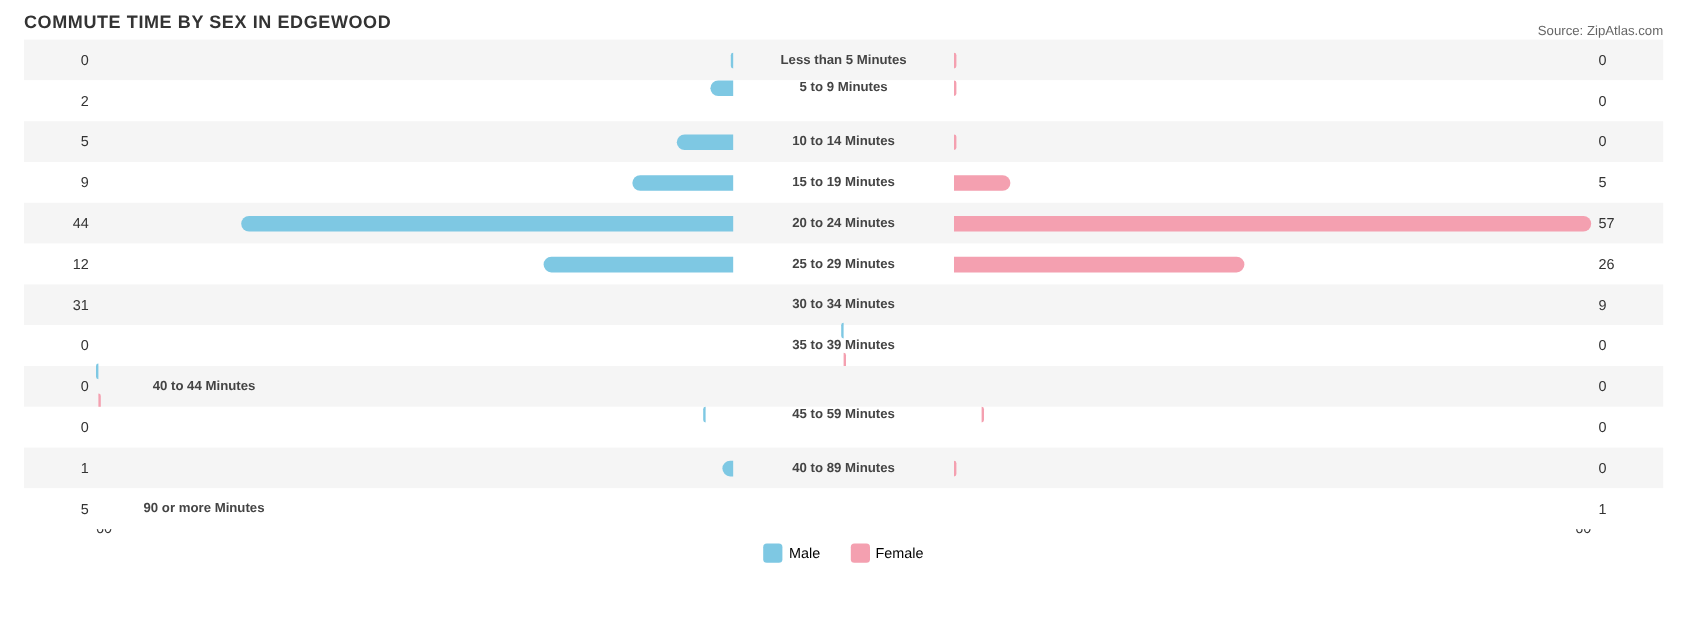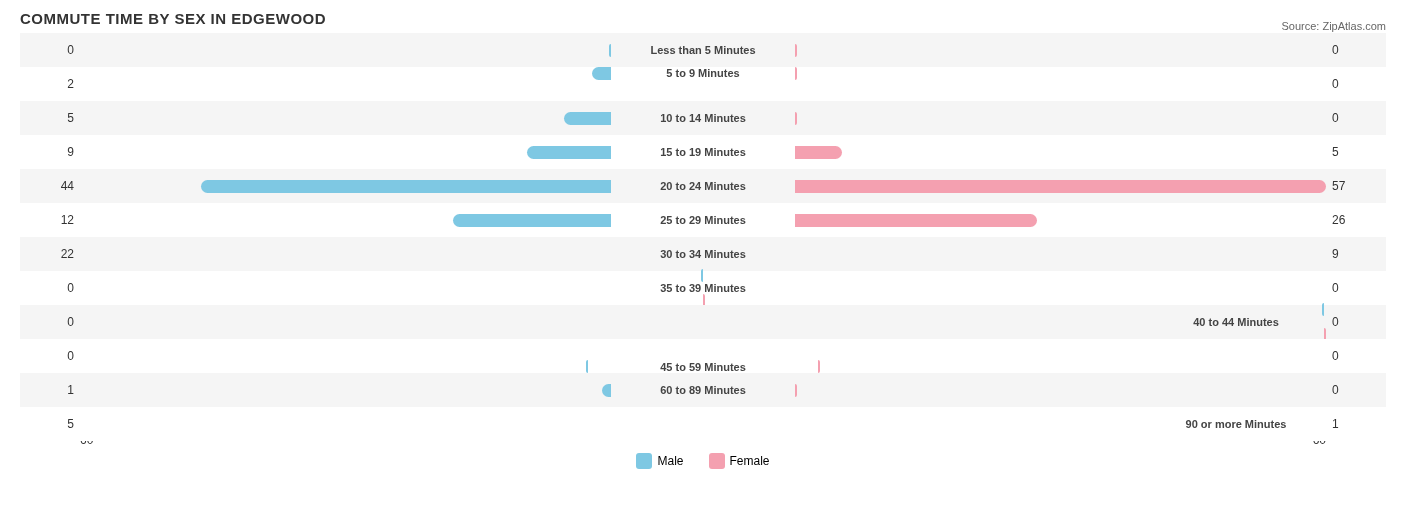--- a/index.html
+++ b/index.html
@@ -214,21 +214,21 @@
             <div class="bar-male" style="width: 29.8246%;"></div>
           </div>
           <div class="label-center">25 to 29 Minutes</div>
           <div class="bar-female-container">
             <div class="bar-female" style="width: 45.614%;"></div>
           </div>
         </div>
         <div class="right-value">26</div>
       </div>
       <div class="row">
-        <div class="left-value">22</div>
+        <div class="left-value">31</div>
         <div class="bars-area" style="flex-direction: column; display: flex; align-items: center;">
           <div class="bar-male-container">
             <div class="bar-male" style="width: 38.5965%;"></div>
           </div>
           <div class="label-center">30 to 34 Minutes</div>
           <div class="bar-female-container">
             <div class="bar-female" style="width: 15.7895%;"></div>
           </div>
         </div>
         <div class="right-value">9</div>
@@ -241,60 +241,60 @@
           </div>
           <div class="label-center">35 to 39 Minutes</div>
           <div class="bar-female-container">
             <div class="bar-female" style="width: 2px;"></div>
           </div>
         </div>
         <div class="right-value">0</div>
       </div>
       <div class="row">
         <div class="left-value">0</div>
-        <div class="bars-area" style="display: flex; align-items: flex-end;">
+        <div class="bars-area" style="display: flex; align-items: flex-start;">
           <div class="bar-male-container">
             <div class="bar-male" style="width: 2px;"></div>
           </div>
           <div class="label-center">40 to 44 Minutes</div>
           <div class="bar-female-container">
             <div class="bar-female" style="width: 2px;"></div>
           </div>
         </div>
         <div class="right-value">0</div>
       </div>
       <div class="row">
         <div class="left-value">0</div>
-        <div class="bars-area" style="flex-direction: row; display: flex; align-items: flex-end; gap: 23px;">
+        <div class="bars-area" style="flex-direction: row; display: flex; align-items: flex-start; gap: 23px;">
           <div class="bar-male-container">
             <div class="bar-male" style="width: 2px;"></div>
           </div>
           <div class="label-center">45 to 59 Minutes</div>
           <div class="bar-female-container">
             <div class="bar-female" style="width: 2px;"></div>
           </div>
         </div>
         <div class="right-value">0</div>
       </div>
       <div class="row">
         <div class="left-value">1</div>
         <div class="bars-area" style="flex-direction: row; display: flex; align-items: center;">
           <div class="bar-male-container">
             <div class="bar-male" style="width: 1.75439%;"></div>
           </div>
-          <div class="label-center">60 to 89 Minutes</div>
+          <div class="label-center">40 to 89 Minutes</div>
           <div class="bar-female-container">
             <div class="bar-female" style="width: 2px;"></div>
           </div>
         </div>
         <div class="right-value">0</div>
       </div>
       <div class="row">
         <div class="left-value">5</div>
-        <div class="bars-area" style="flex-direction: column; display: flex; align-items: flex-end;">
+        <div class="bars-area" style="flex-direction: column; display: flex; align-items: flex-start;">
           <div class="bar-male-container">
             <div class="bar-male" style="width: 8.77193%;"></div>
           </div>
           <div class="label-center">90 or more Minutes</div>
           <div class="bar-female-container">
             <div class="bar-female" style="width: 1.75439%;"></div>
           </div>
         </div>
         <div class="right-value">1</div>
       </div>

